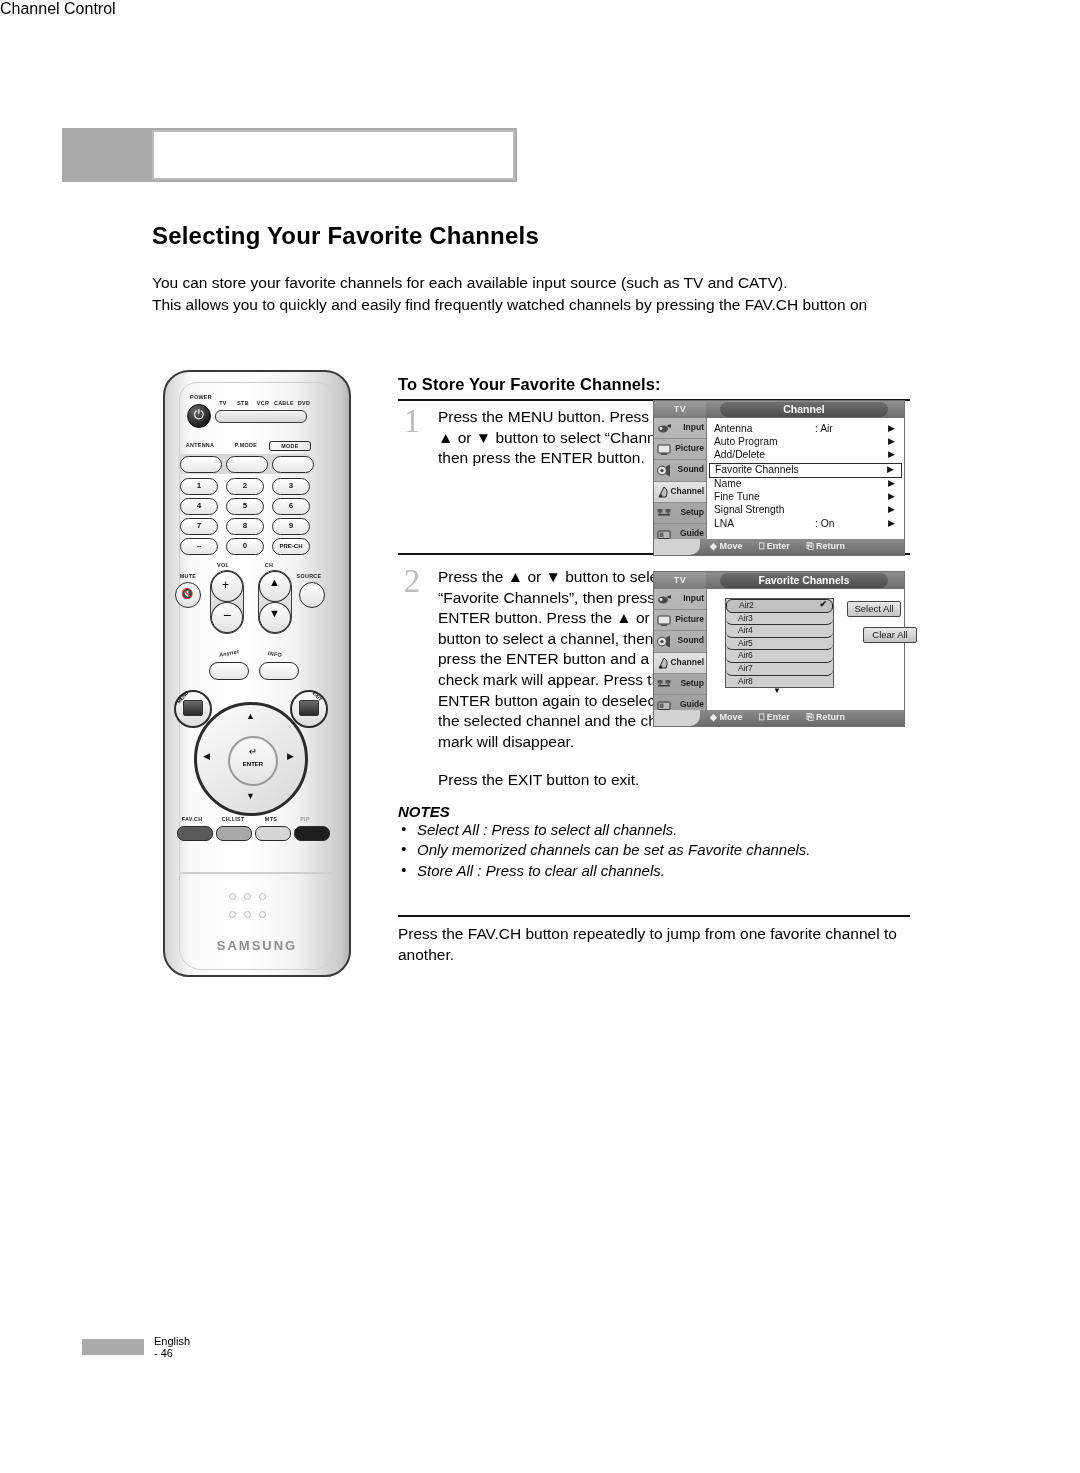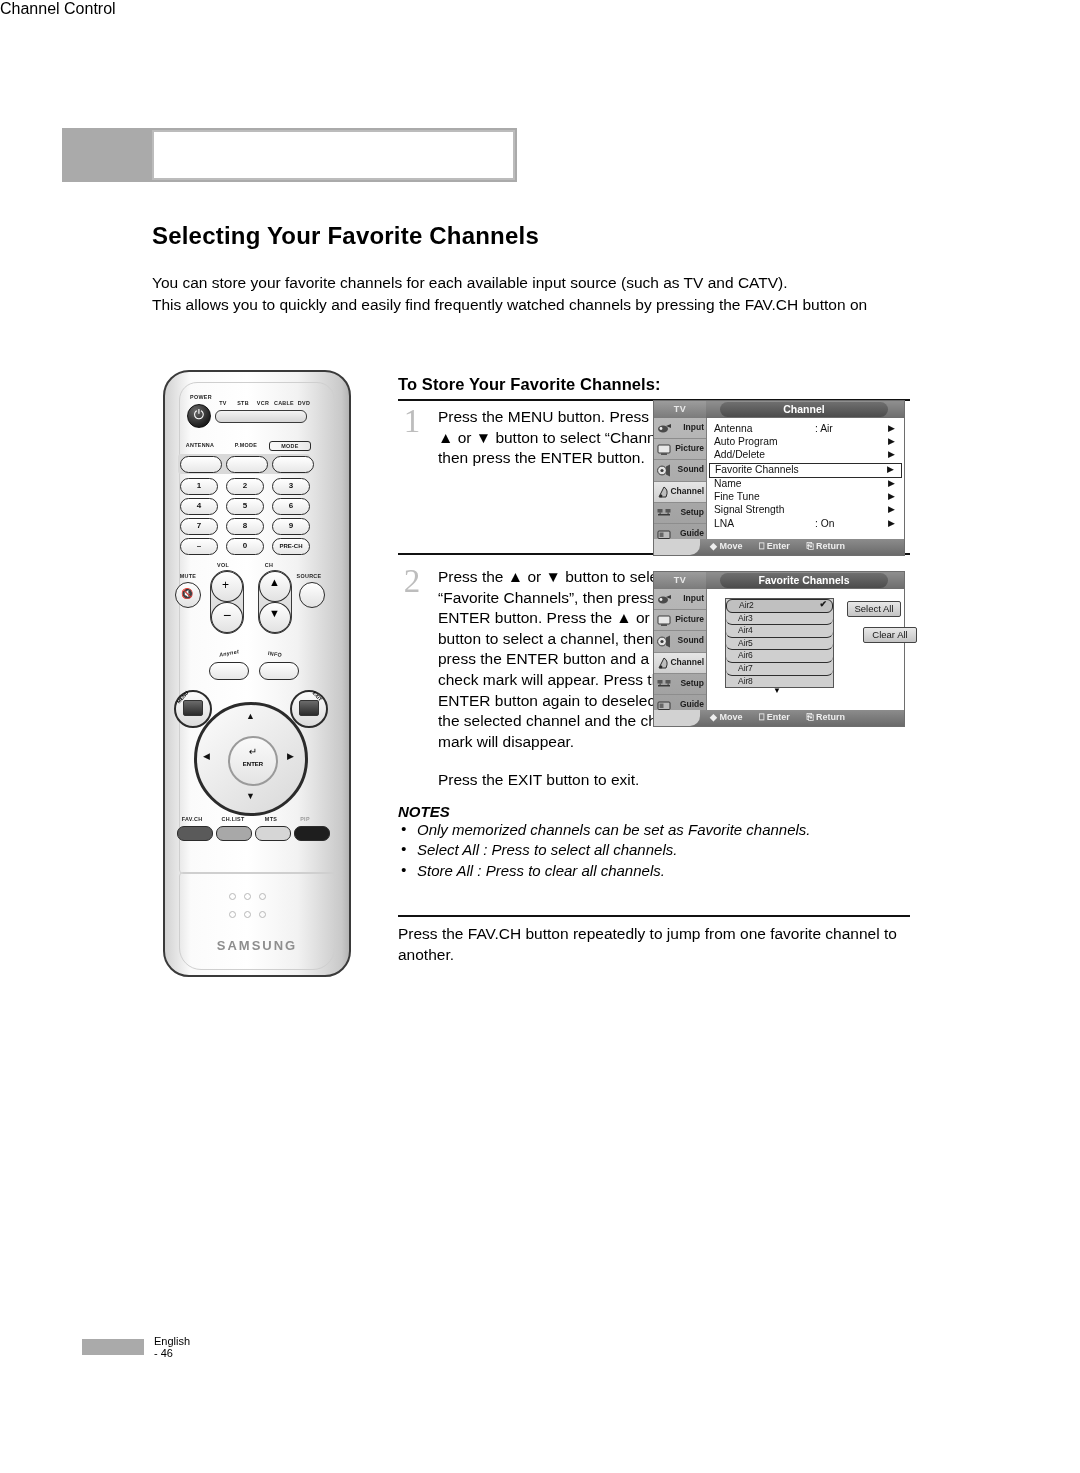--- a/index.html
+++ b/index.html
@@ -255,22 +255,22 @@
     <div class="step" style="margin-top:12px;">
       <div class="num">2</div>
       <div class="body" style="width:245px;">Press the ▲ or ▼ button to select “Favorite Channels”, then press the ENTER button. Press the ▲ or ▼ button to select a channel, then press the ENTER button and a check mark will appear. Press the ENTER button again to deselect the selected channel and the check mark will disappear.</div>
       <div class="body" style="width:245px;margin-top:18px;">Press the EXIT button to exit.</div>
     </div>
 
     <div style="margin-top:12px;">
       <div class="notes-title">NOTES</div>
       <div class="notes">
         <ul>
+          <li>Select All : Press to select all channels.</li>
           <li>Only memorized channels can be set as Favorite channels.</li>
-          <li>Select All : Press to select all channels.</li>
           <li>Store All : Press to clear all channels.</li>
         </ul>
       </div>
     </div>
 
     <div style="margin-top:34px;">
       <div class="rule"></div>
       <div style="font-size:15.5px;line-height:21px;margin-top:0;width:512px;">Press the FAV.CH button repeatedly to jump from one favorite channel to another.</div>
     </div>
   </div>

